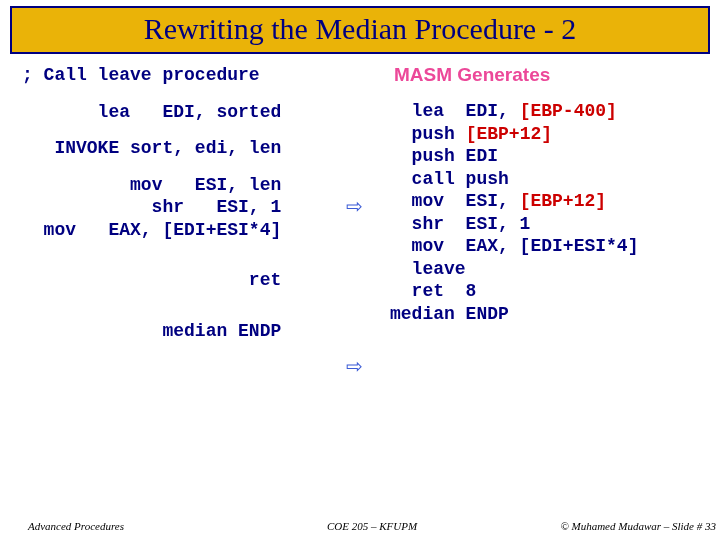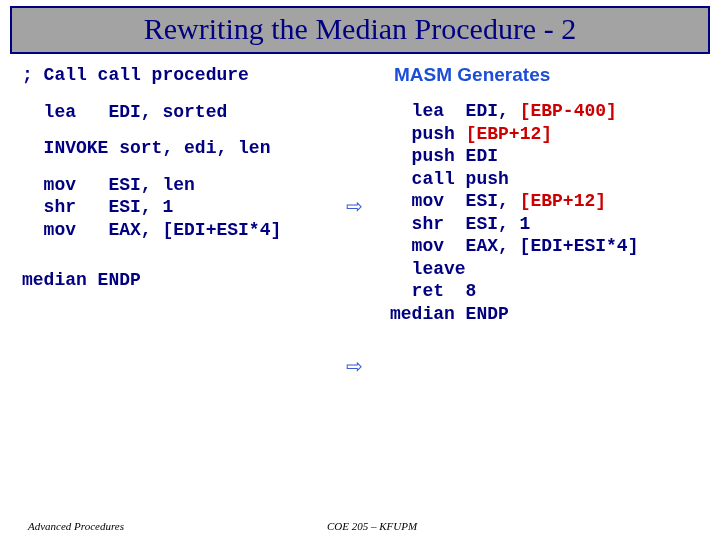--- a/index.html
+++ b/index.html
@@ -9,42 +9,42 @@
     background: #fff;
     font-family: "Times New Roman", serif;
     position: relative;
     overflow: hidden;
   }
   .title-bar {
     border: 2px solid #000080;
     margin: 6px 10px 0 10px;
     padding: 4px 0 6px 0;
     text-align: center;
-    background: #a3a3a3;
+    background: #eab308;
   }
   .title {
     font-family: "Comic Sans MS", cursive;
     font-size: 30px;
     color: #000080;
     font-weight: normal;
   }
   .content {
     position: relative;
     padding: 10px 18px 0 22px;
   }
   .mono { font-family: "Courier New", monospace; font-size: 18px; font-weight: bold; line-height: 1.25; white-space: pre; }
   .navy { color: #000080; }
   .red { color: #cc0000; }
   .left-col { position: absolute; left: 22px; top: 10px; }
   .right-col { position: absolute; left: 390px; top: 10px; }
   .gen-header {
     font-family: Arial, sans-serif;
     font-size: 19px;
     font-weight: bold;
-    color: #1d4ed8;
+    color: #ec4899;
     margin-bottom: 14px;
     margin-left: 4px;
   }
   .arrow {
     position: absolute;
     font-size: 20px;
     color: #3b5bd6;
   }
   .arrow1 { left: 346px; top: 140px; }
   .arrow2 { left: 346px; top: 300px; }
@@ -55,39 +55,40 @@
     width: 720px;
     padding: 0 16px;
     display: flex;
     justify-content: space-between;
     font-family: "Times New Roman", serif;
     font-size: 11px;
     font-style: italic;
     color: #000;
   }
   .footer .center { position: absolute; left: 50%; transform: translateX(-50%); }
-  .blk { display: block; margin-top: 14px; }
+  .blk { display: block; margin-top: 14px; text-align: right; }
   .blk-first { margin-top: 0; }
 </style>
 </head>
 <body>
 
 <div class="title-bar">
   <div class="title">Rewriting the Median Procedure - 2</div>
 </div>
 
 <div class="content">
 
   <div class="left-col">
-    <div class="mono navy blk-first">; Call call procedure</div>
+    <div class="mono navy blk-first">; Call leave procedure</div>
     <div class="mono navy blk">  lea   EDI, sorted</div>
     <div class="mono navy blk">  INVOKE sort, edi, len</div>
     <div class="mono navy blk">  mov   ESI, len
   shr   ESI, 1
   mov   EAX, [EDI+ESI*4]</div>
+    <div class="mono navy blk" style="margin-top:28px">  ret</div>
     <div class="mono navy blk" style="margin-top:28px">median ENDP</div>
   </div>
 
   <div class="right-col">
     <div class="gen-header">MASM Generates</div>
     <div class="mono"><span class="navy">  lea  EDI, </span><span class="red">[EBP-400]</span></div>
     <div class="mono"><span class="navy">  push </span><span class="red">[EBP+12]</span></div>
     <div class="mono navy">  push EDI
   call push</div>
     <div class="mono"><span class="navy">  mov  ESI, </span><span class="red">[EBP+12]</span></div>
@@ -99,13 +100,14 @@
   </div>
 
   <div class="arrow arrow1">⇨</div>
   <div class="arrow arrow2">⇨</div>
 
 </div>
 
 <div class="footer">
   <span>Advanced Procedures</span>
   <span class="center">COE 205 – KFUPM</span>
+  <span>© Muhamed Mudawar – Slide # 33</span>
 </div>
 
 </body></html>

